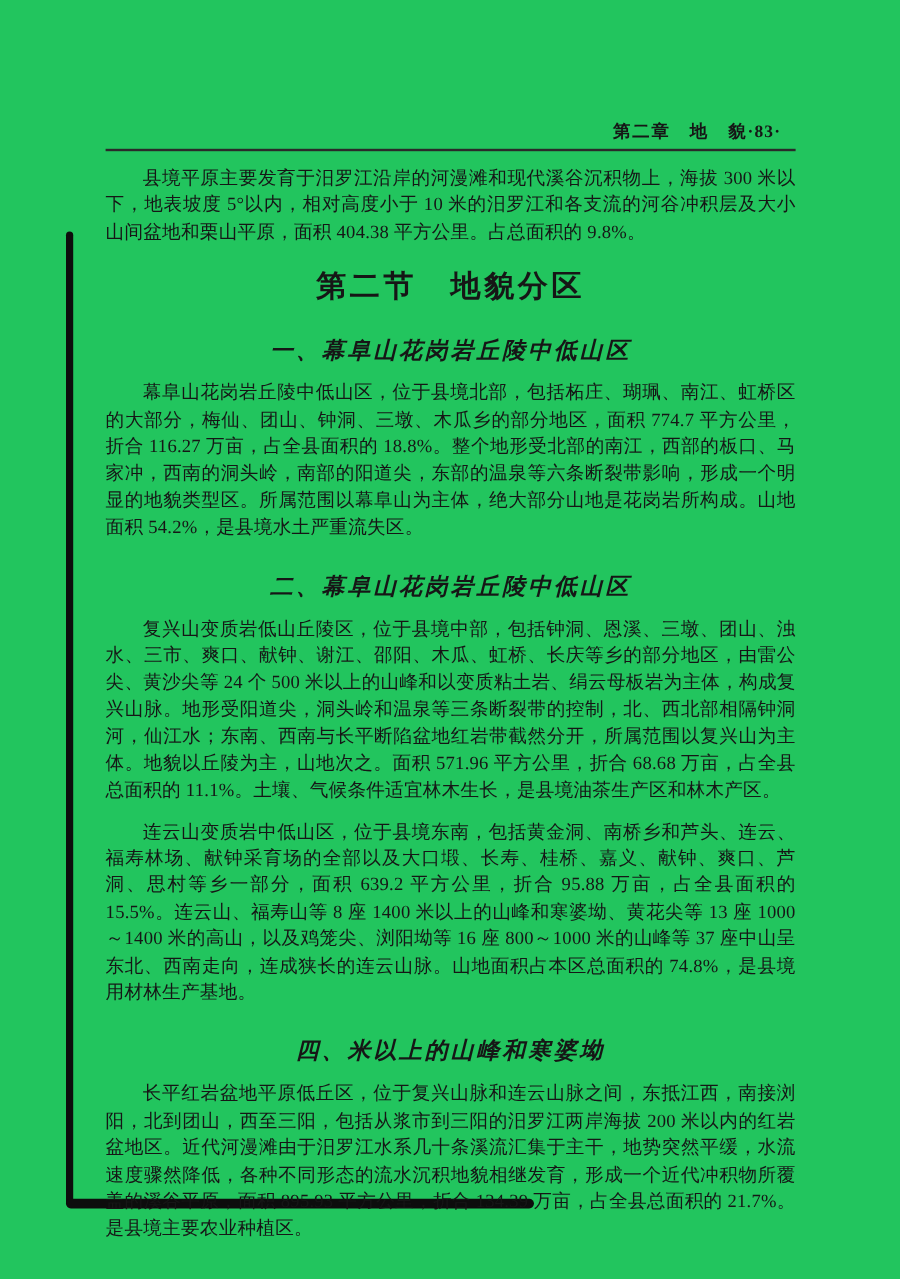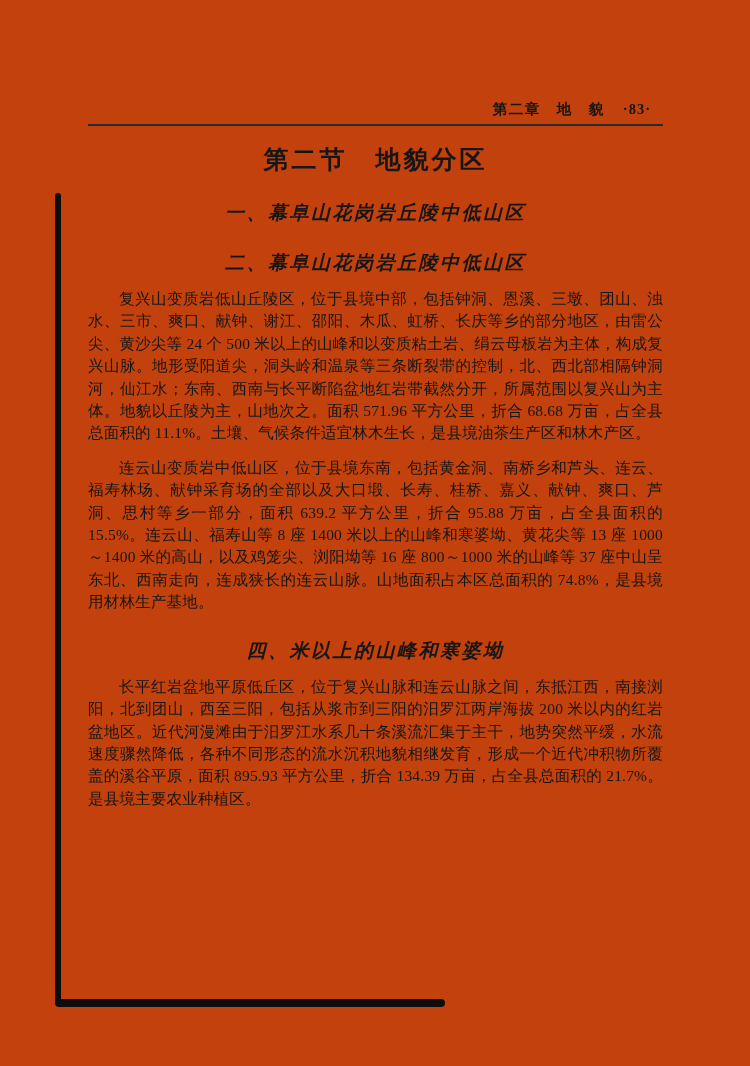--- a/index.html
+++ b/index.html
@@ -4,21 +4,21 @@
 <style>
   html, body {
     margin: 0;
     padding: 0;
     background: #fcfcfb;
   }
   .page {
     position: relative;
     width: 750px;
     height: 1066px;
-    background: #c2410c;
+    background: #22c55e;
     overflow: hidden;
     color: #161616;
     font-family: "Liberation Serif", "DejaVu Serif", serif;
   }
   .content {
     position: absolute;
     left: 88px;
     top: 0;
     width: 575px;
   }
@@ -27,21 +27,20 @@
     display: flex;
     justify-content: flex-end;
     align-items: baseline;
     padding-right: 12px;
     font-family: "Liberation Sans", "DejaVu Sans", sans-serif;
     font-weight: bold;
     font-size: 14.5px;
     letter-spacing: 1.5px;
   }
   .running-header .pagenum {
-    margin-left: 18px;
     font-family: "Liberation Serif", "DejaVu Serif", serif;
     font-weight: bold;
     letter-spacing: 1px;
   }
   .header-rule {
     margin-top: 5px;
     height: 2px;
     background: #2a2a2a;
   }
   .plain-heading {
@@ -105,24 +104,26 @@
   <div class="artifact-bottom"></div>
 
   <div class="content">
 
     <div class="running-header">
       <span class="chapter">第二章　地　貌</span>
       <span class="pagenum">·83·</span>
     </div>
     <div class="header-rule"></div>
 
+    <p class="body-text">县境平原主要发育于汨罗江沿岸的河漫滩和现代溪谷沉积物上，海拔 300 米以下，地表坡度 5°以内，相对高度小于 10 米的汨罗江和各支流的河谷冲积层及大小山间盆地和栗山平原，面积 404.38 平方公里。占总面积的 9.8%。</p>
 
     <h1 class="section-title">第二节　地貌分区</h1>
 
     <h3 class="sub-title">一、幕阜山花岗岩丘陵中低山区</h3>
+    <p class="body-text">幕阜山花岗岩丘陵中低山区，位于县境北部，包括柘庄、瑚珮、南江、虹桥区的大部分，梅仙、团山、钟洞、三墩、木瓜乡的部分地区，面积 774.7 平方公里，折合 116.27 万亩，占全县面积的 18.8%。整个地形受北部的南江，西部的板口、马家冲，西南的洞头岭，南部的阳道尖，东部的温泉等六条断裂带影响，形成一个明显的地貌类型区。所属范围以幕阜山为主体，绝大部分山地是花岗岩所构成。山地面积 54.2%，是县境水土严重流失区。</p>
 
     <h3 class="sub-title">二、幕阜山花岗岩丘陵中低山区</h3>
     <p class="body-text">复兴山变质岩低山丘陵区，位于县境中部，包括钟洞、恩溪、三墩、团山、浊水、三市、爽口、献钟、谢江、邵阳、木瓜、虹桥、长庆等乡的部分地区，由雷公尖、黄沙尖等 24 个 500 米以上的山峰和以变质粘土岩、绢云母板岩为主体，构成复兴山脉。地形受阳道尖，洞头岭和温泉等三条断裂带的控制，北、西北部相隔钟洞河，仙江水；东南、西南与长平断陷盆地红岩带截然分开，所属范围以复兴山为主体。地貌以丘陵为主，山地次之。面积 571.96 平方公里，折合 68.68 万亩，占全县总面积的 11.1%。土壤、气候条件适宜林木生长，是县境油茶生产区和林木产区。</p>
 
     <p class="body-text">连云山变质岩中低山区，位于县境东南，包括黄金洞、南桥乡和芦头、连云、福寿林场、献钟采育场的全部以及大口塅、长寿、桂桥、嘉义、献钟、爽口、芦洞、思村等乡一部分，面积 639.2 平方公里，折合 95.88 万亩，占全县面积的 15.5%。连云山、福寿山等 8 座 1400 米以上的山峰和寒婆坳、黄花尖等 13 座 1000～1400 米的高山，以及鸡笼尖、浏阳坳等 16 座 800～1000 米的山峰等 37 座中山呈东北、西南走向，连成狭长的连云山脉。山地面积占本区总面积的 74.8%，是县境用材林生产基地。</p>
 
     <h3 class="sub-title">四、米以上的山峰和寒婆坳</h3>
     <p class="body-text">长平红岩盆地平原低丘区，位于复兴山脉和连云山脉之间，东抵江西，南接浏阳，北到团山，西至三阳，包括从浆市到三阳的汨罗江两岸海拔 200 米以内的红岩盆地区。近代河漫滩由于汨罗江水系几十条溪流汇集于主干，地势突然平缓，水流速度骤然降低，各种不同形态的流水沉积地貌相继发育，形成一个近代冲积物所覆盖的溪谷平原，面积 895.93 平方公里，折合 134.39 万亩，占全县总面积的 21.7%。是县境主要农业种植区。</p>
 
   </div>

